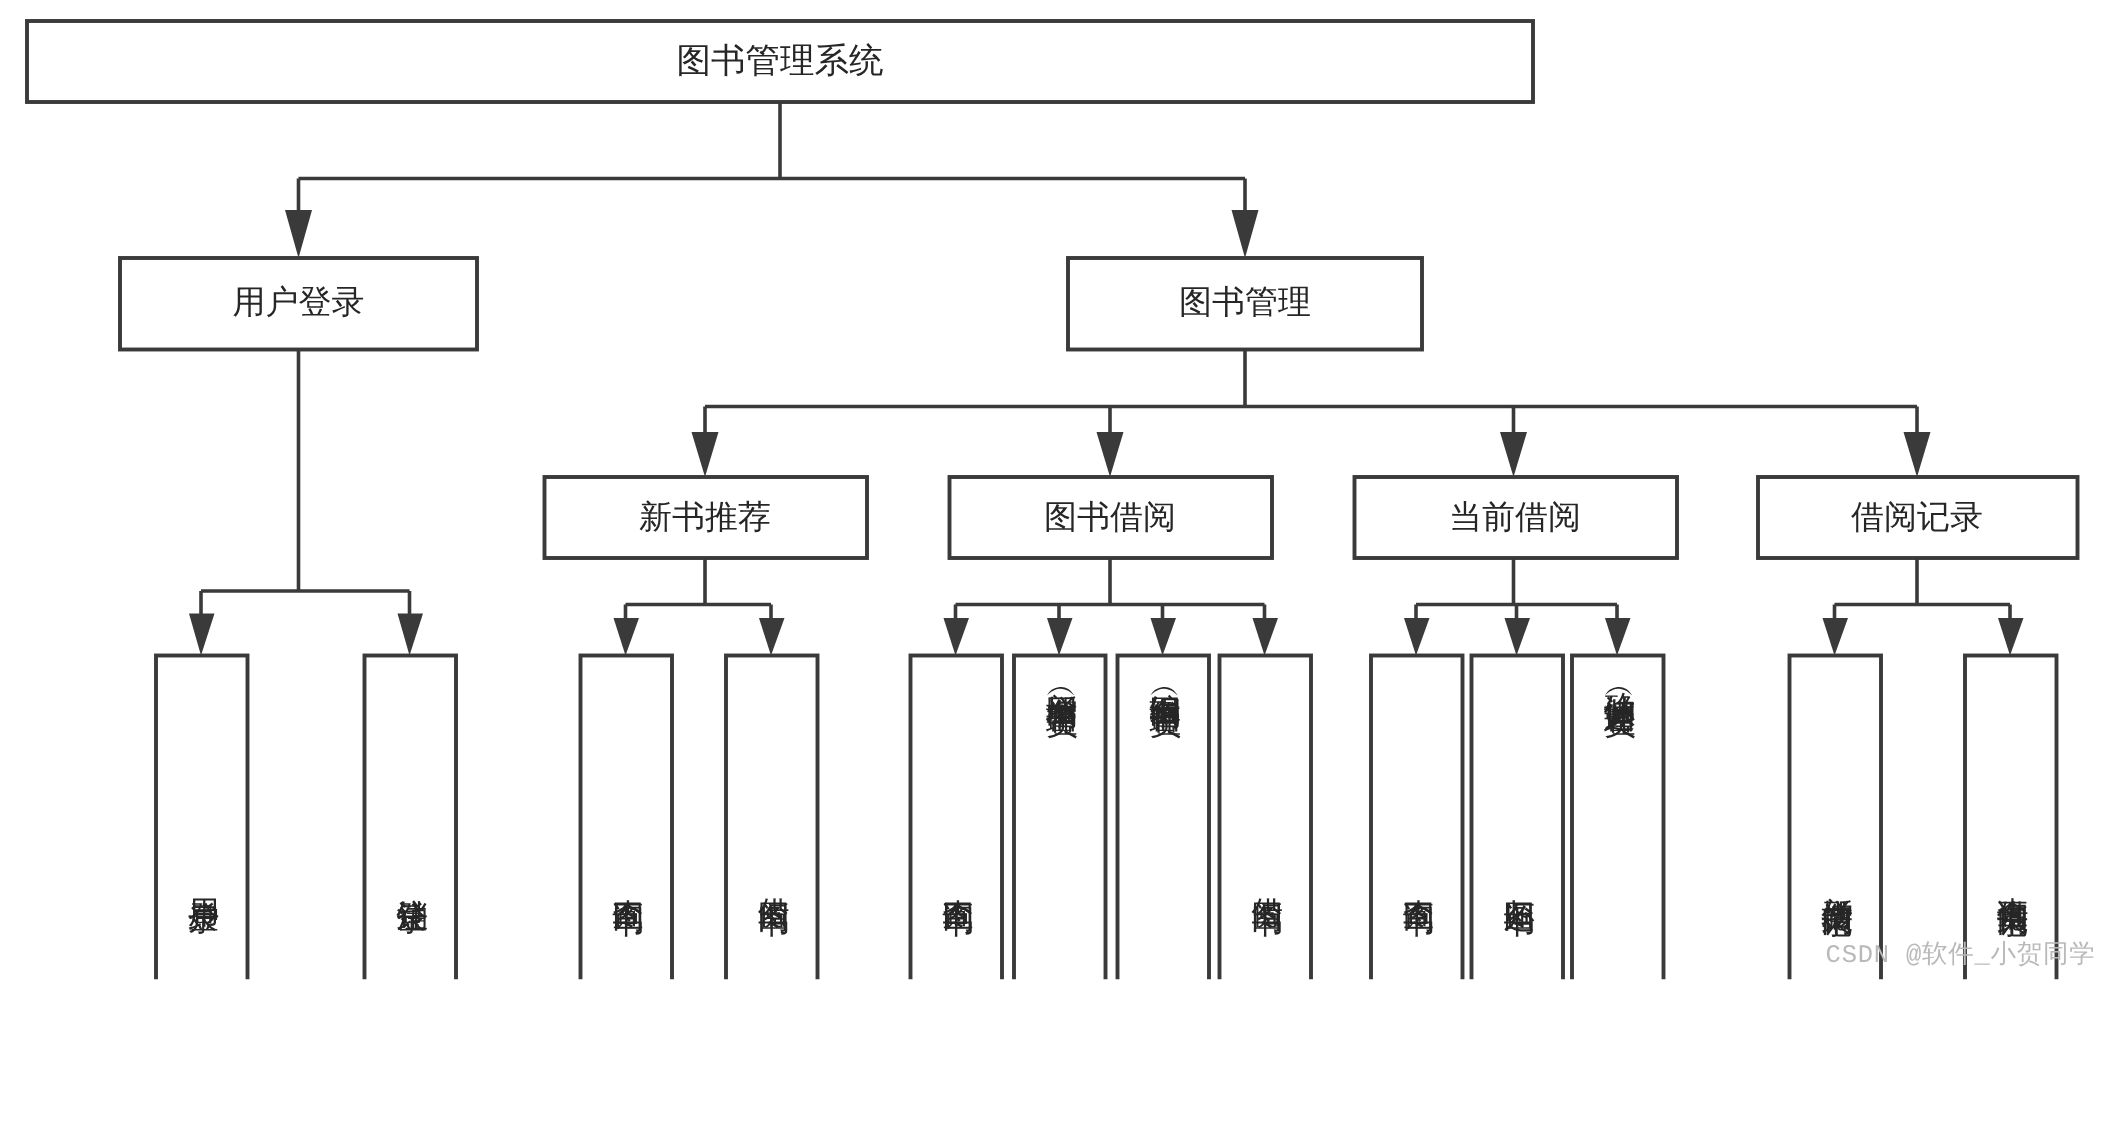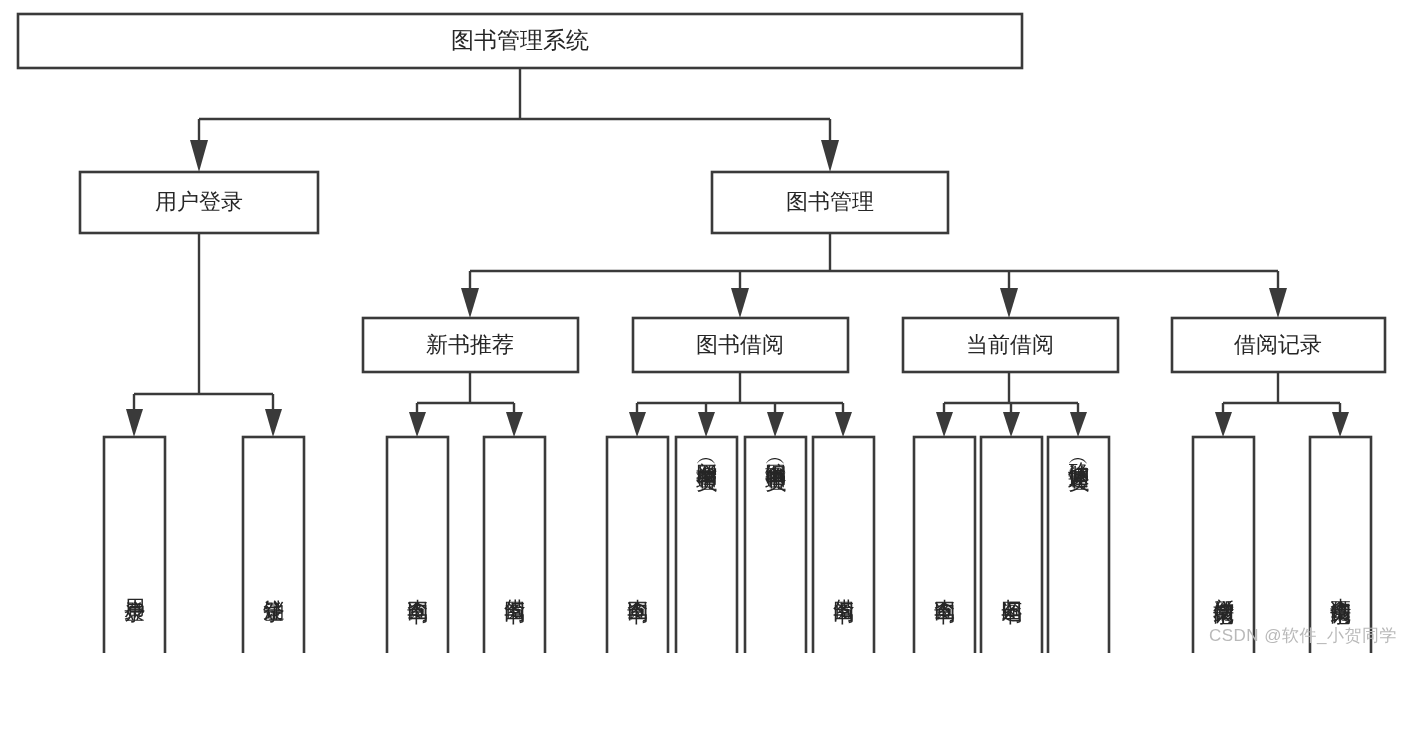--- a/index.html
+++ b/index.html
@@ -66,21 +66,21 @@
     line-height: 1.08;
     letter-spacing: 1.5px;
     color: #262626;
     white-space: nowrap;
     text-align: center;
   }
   .watermark {
     position: absolute;
     right: 8px;
     bottom: 6px;
-    font-family: Liberation Sans, sans-serif;
+    font-family: Liberation Mono, monospace;
     font-size: 17px;
     color: #b9b9b9;
     letter-spacing: 0.5px;
     white-space: nowrap;
   }
 </style>
 </head>
 <body>
 
 <div id="diagram-root">

